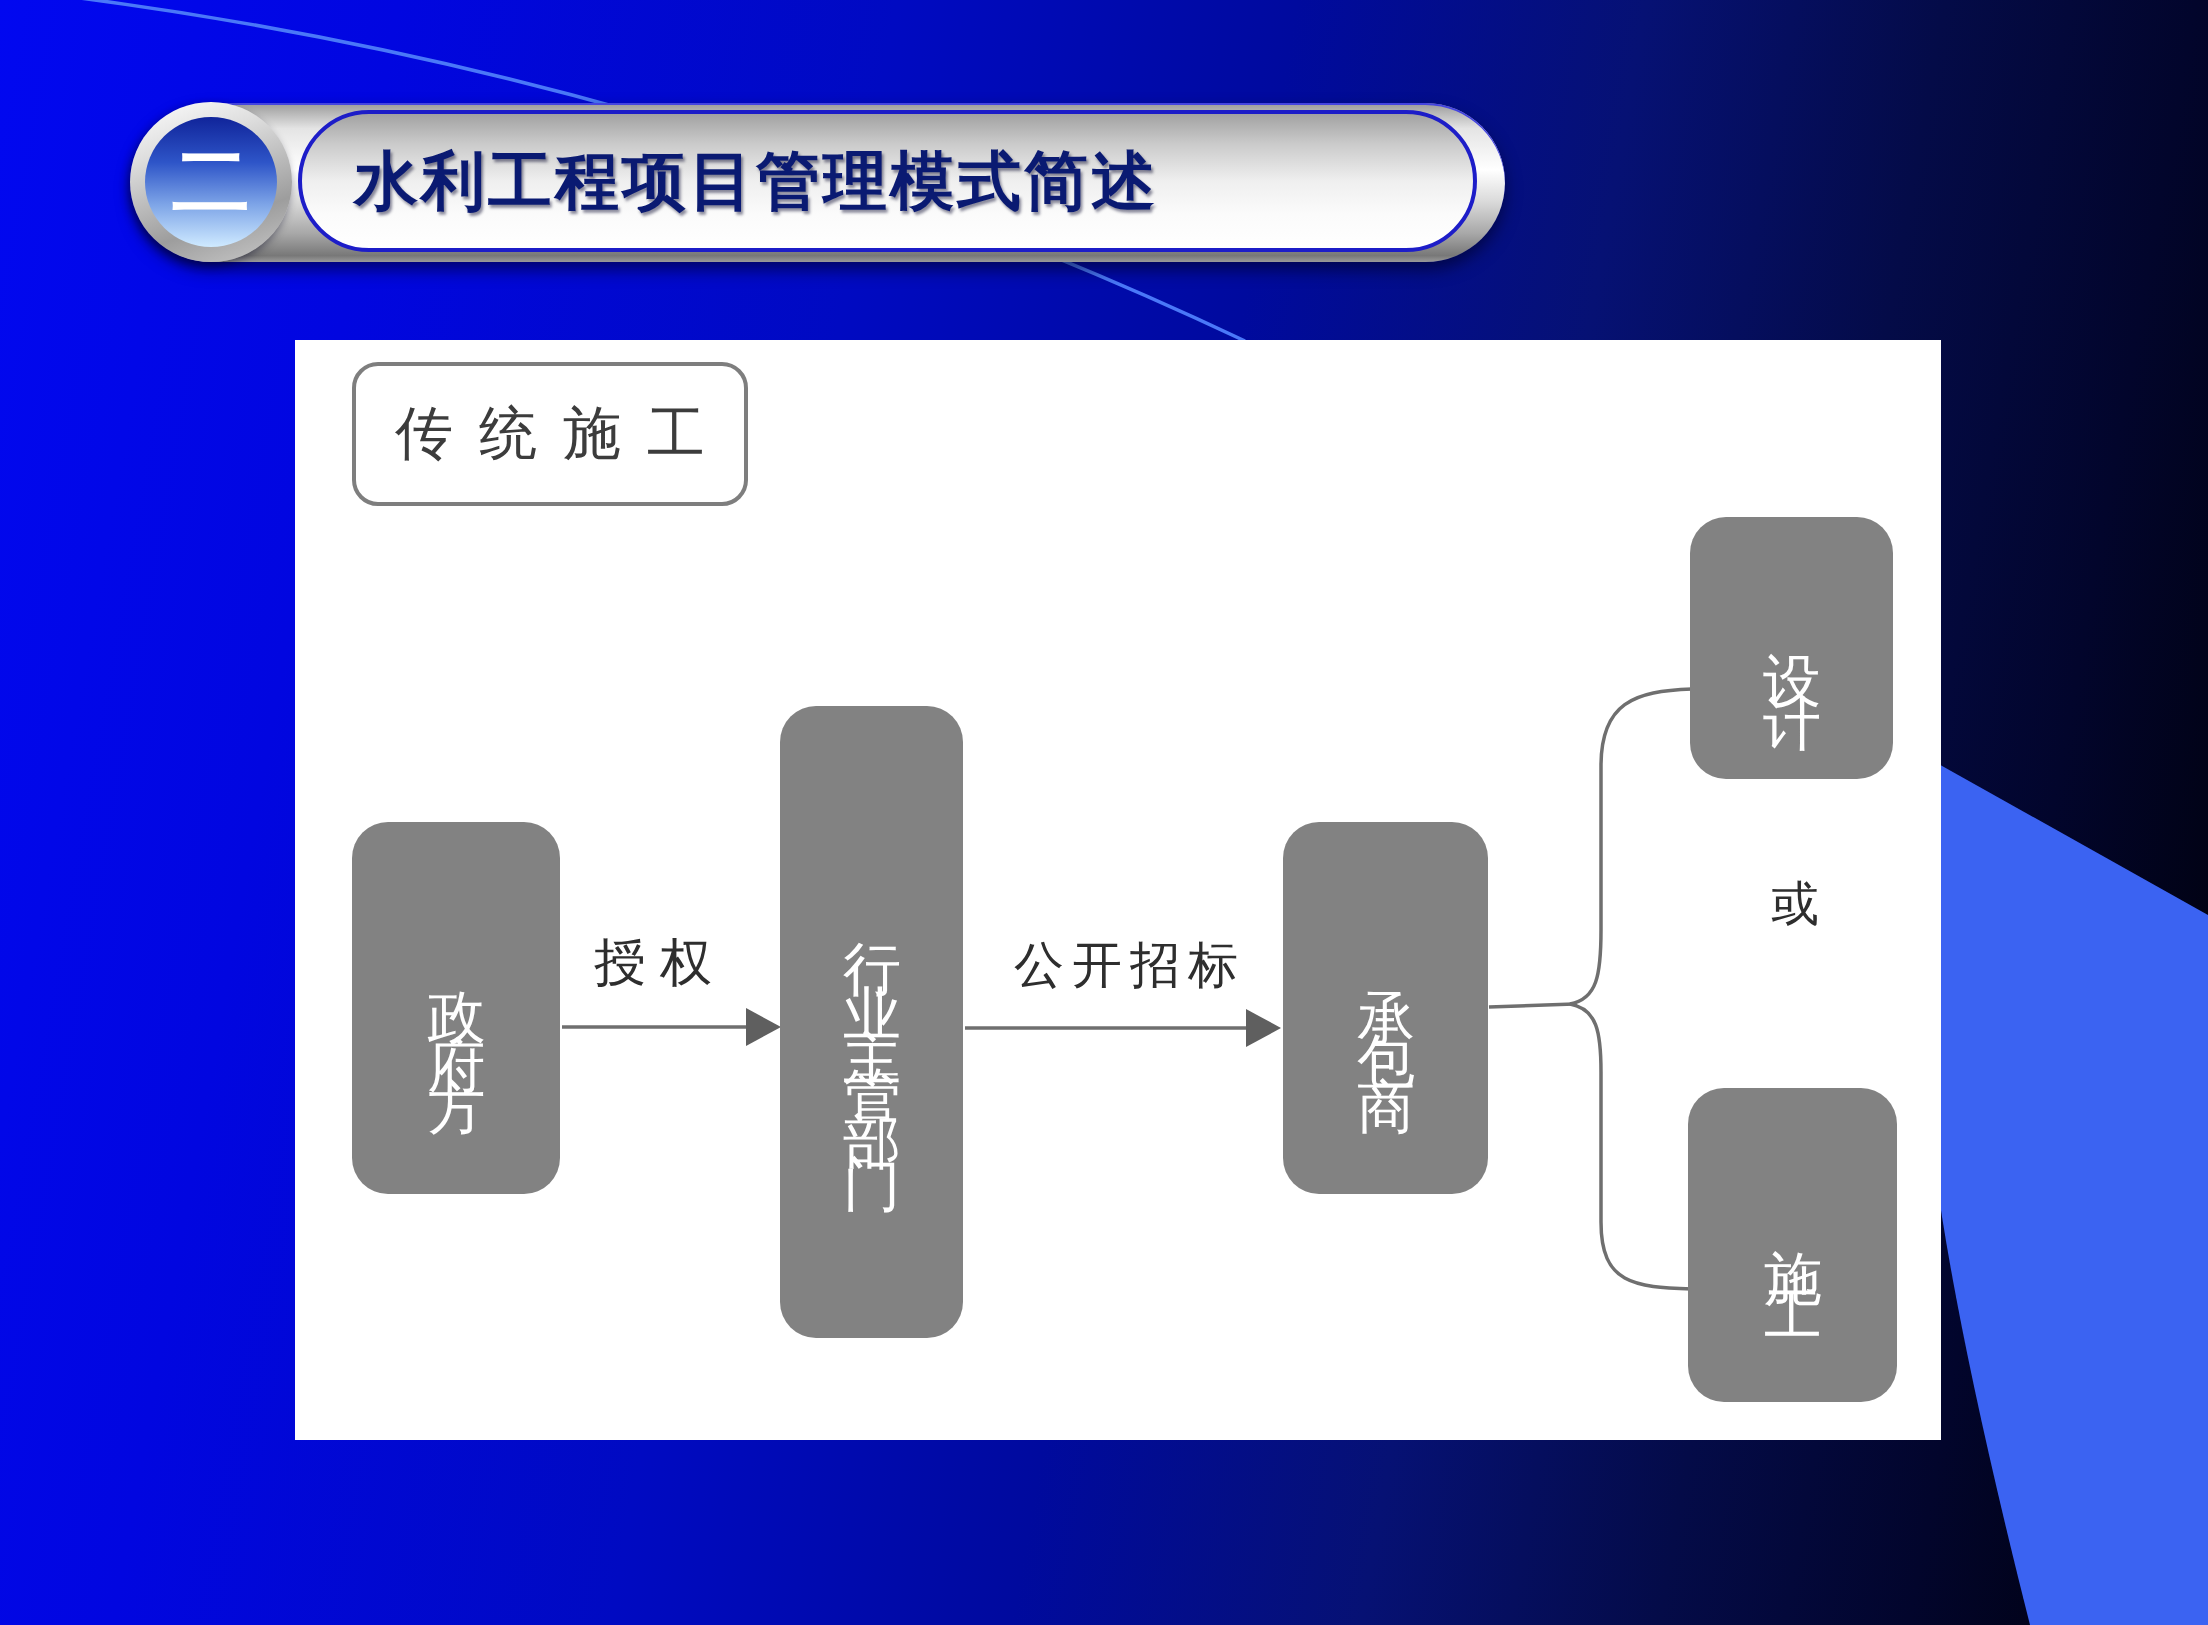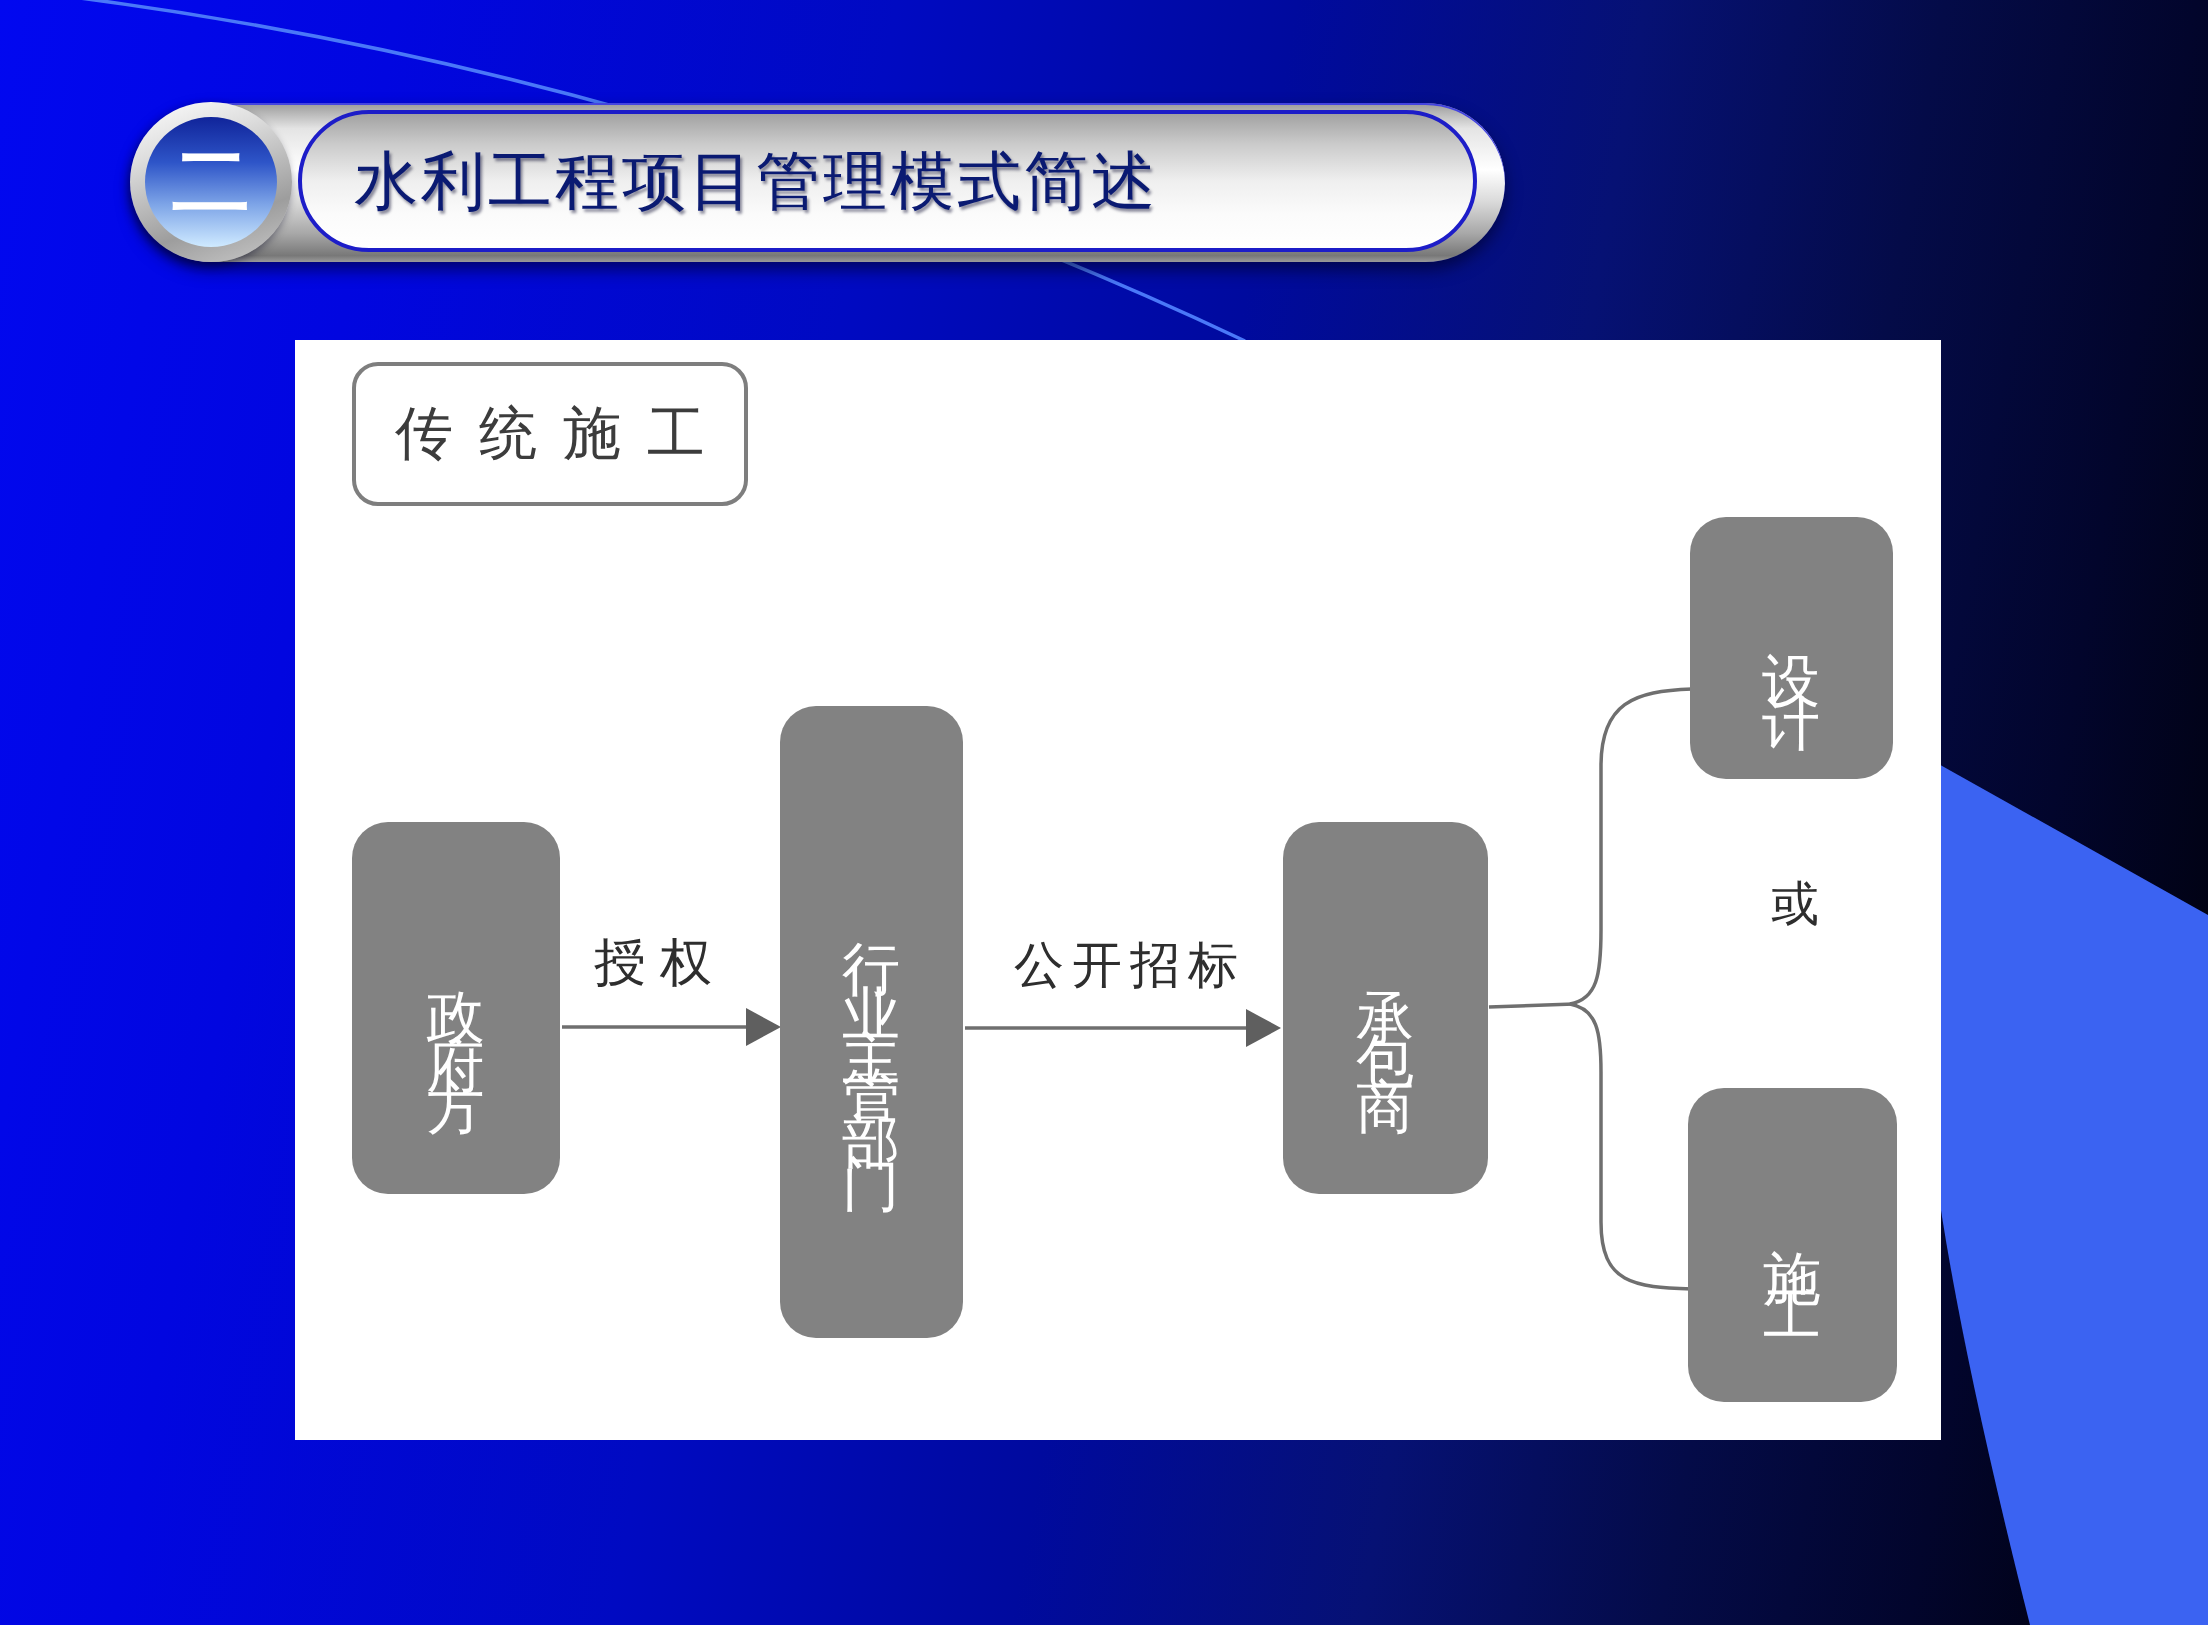--- a/index.html
+++ b/index.html
@@ -18,42 +18,42 @@
     background:linear-gradient(180deg,#9a9a9a 0%,#e4e4e4 16%,#ffffff 42%,#dadada 62%,#a8a8a8 82%,#787878 96%,#9a9a9a 100%);
     box-shadow:0 8px 16px rgba(0,0,25,.55), inset 0 2px 0 #4444e0;
   }
   .banner-inner{
     position:absolute;left:298px;top:110px;width:1179px;height:142px;border-radius:75px;
     border:4px solid #1d1dc8;box-sizing:border-box;
     background:linear-gradient(180deg,#a2a2a2 0%,#cacaca 22%,#efefef 50%,#fbfbfb 75%,#ffffff 100%);
     display:flex;align-items:center;
   }
   .banner-title{
-    padding-left:52px;font-size:64px;font-weight:normal;color:#0a1a72;letter-spacing:3px;
+    padding-left:52px;font-size:64px;font-weight:bold;color:#0a1a72;letter-spacing:3px;
     text-shadow:2px 3px 3px rgba(0,0,40,.45);white-space:nowrap;
   }
   .badge-outer{
     position:absolute;left:130px;top:102px;width:162px;height:160px;border-radius:50%;
     background:linear-gradient(160deg,#ffffff 0%,#dedede 28%,#9d9d9d 70%,#cccccc 100%);
     box-shadow:-2px 4px 9px rgba(0,0,30,.45);
     display:flex;align-items:center;justify-content:center;
   }
   .badge-inner{
     width:132px;height:130px;border-radius:50%;
     background:linear-gradient(180deg,#10249a 0%,#2e55c8 35%,#7fa6e8 68%,#cfeaff 100%);
     color:#ffffff;font-size:78px;font-weight:bold;
     display:flex;align-items:center;justify-content:center;
     font-family:"Liberation Sans",sans-serif;
   }
 
   
   .canvas{position:absolute;left:295px;top:340px;width:1646px;height:1100px;background:#ffffff;}
 
   
-  .serif-cjk{font-family:Liberation Sans, sans-serif;}
+  .serif-cjk{font-family:Liberation Serif, serif;}
   .category-box{
     position:absolute;left:352px;top:362px;width:396px;height:144px;box-sizing:border-box;
     border:4px solid #7e7e7e;border-radius:26px;background:#ffffff;
     display:flex;align-items:center;justify-content:center;
     font-size:58px;color:#3c3c3c;letter-spacing:26px;text-indent:26px;
   }
   .node{
     position:absolute;background:#828282;border-radius:36px;color:#ffffff;
     display:flex;align-items:center;justify-content:center;
     writing-mode:vertical-rl;text-orientation:upright;

